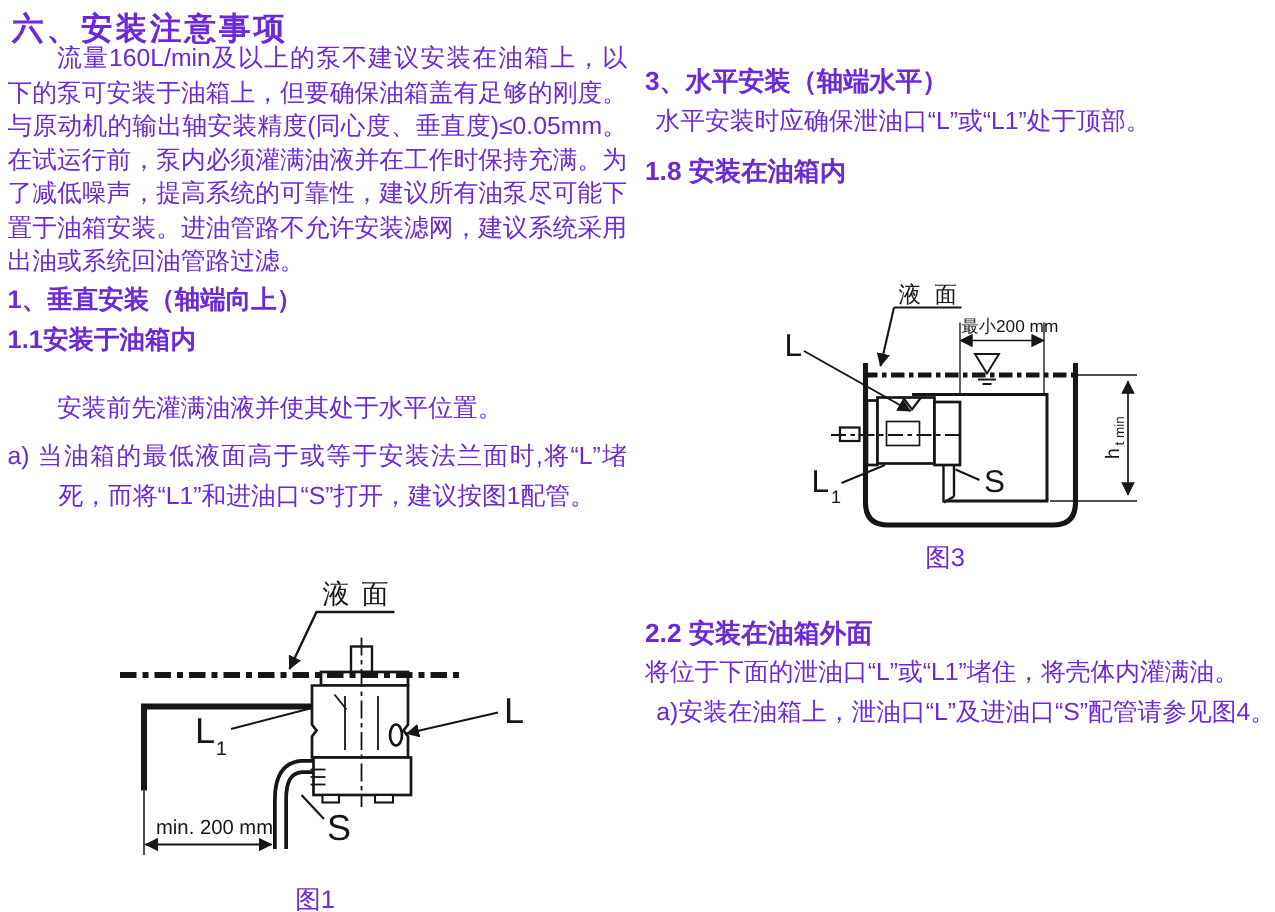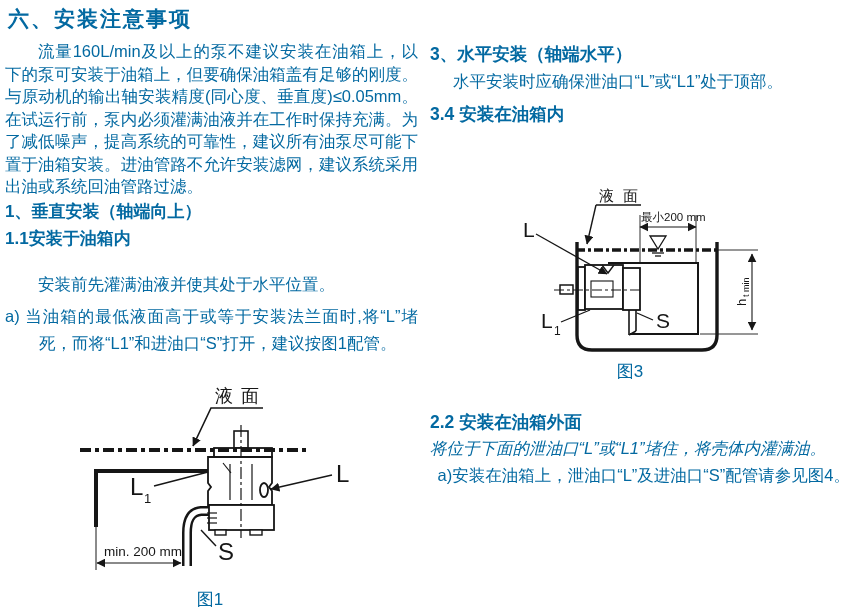--- a/index.html
+++ b/index.html
@@ -1,37 +1,37 @@
 <!DOCTYPE html>
 <html><head>
 <meta charset="utf-8">
 <style>
   * { margin:0; padding:0; box-sizing:border-box; }
   html,body { background:#9a9a9a; }
   .page {
     position:relative; width:850px; height:608px; margin:0 auto;
-    background:#ffffff; color:#0369a1; overflow:hidden;
+    background:#ffffff; color:#6d28d9; overflow:hidden;
     font-family:"Liberation Sans","DejaVu Sans",sans-serif;
   }
   .title { position:absolute; left:8px; top:5px; font-size:21px; font-weight:bold; letter-spacing:2px; }
   .col { position:absolute; font-size:16.5px; }
-  .left-col { left:5px; top:40px; width:413px; }
+  .left-col { left:5px; top:28px; width:413px; }
   .right-top { left:430px; top:42px; width:416px; }
   .right-bottom { left:430px; top:388px; width:420px; }
   .intro { line-height:22.5px; text-indent:2em; text-align:justify; }
   .hd { font-size:17px; font-weight:bold; line-height:26px; margin-top:1px; }
   .hd2 { font-size:17.5px; font-weight:bold; line-height:25px; }
   .p-indent { text-indent:2em; line-height:27px; margin-top:19px; }
   .hang { padding-left:34px; text-indent:-34px; line-height:27.5px; margin-top:5px; text-align:justify; }
-  .p2 { line-height:28px; padding-left:7px;margin-left:16px; }
+  .p2 { line-height:28px; padding-left:7px; }
   .h21 { margin-top:7px; }
   .pa { line-height:28px; margin-top:3px; text-align:justify; }
   .pb { line-height:27.5px; text-align:justify; }
   .h22 { margin-top:22px; }
-  .p22 { line-height:27px;font-style:italic; }
+  .p22 { line-height:27px; }
   .pa2 { line-height:27px;text-align:right; }
   sub { font-size:11px; }
   .fig { position:absolute; }
   .fig1 { left:60px; top:380px; }
   .fig3 { left:490px; top:186px; }
   .caption { position:absolute; font-size:17px; text-align:center; }
   .cap1 { left:60px; top:588px; width:300px; }
   .cap3 { left:490px; top:360px; width:280px; }
   svg text { fill:#161616; font-family:"Liberation Sans","DejaVu Sans",sans-serif; }
   svg { stroke-linecap:butt; }
@@ -103,21 +103,21 @@
     <text x="70" y="115" font-size="24">L</text>
     <text x="84" y="123" font-size="13">1</text>
     <text x="158" y="180" font-size="24">S</text>
     <text x="44" y="176" font-size="13.5">min. 200 mm</text>
   </svg>
   <div class="caption cap1">图1</div>
 
   <div class="col right-top">
     <h2 class="hd2">3、水平安装（轴端水平）</h2>
     <p class="p2">水平安装时应确保泄油口“L”或“L1”处于顶部。</p>
-    <h3 class="hd2 h21">3.4 安装在油箱内</h3>
+    <h3 class="hd2 h21">1.8 安装在油箱内</h3>
   </div>
 
   <svg class="fig fig3" width="352" height="172" viewBox="0 0 352 172">
     <g stroke="#161616" fill="none">
 
       <path d="M87,56 L87,149 Q87,164 102,164 L212,164 Q227,164 227,149 L227,56" stroke-width="3.4"></path>
 
       <polyline points="118,77 208,77 208,148 140,148" stroke-width="2"></polyline>
 
       <g stroke-width="1.6">

